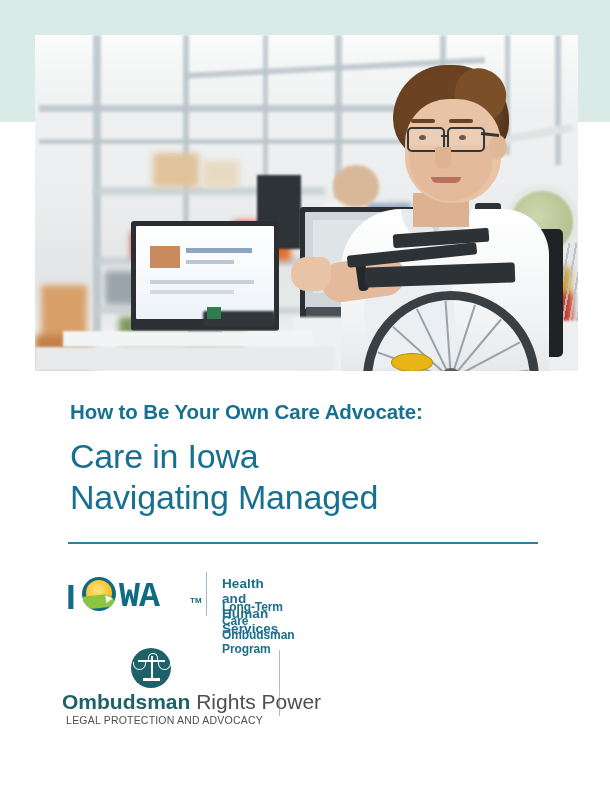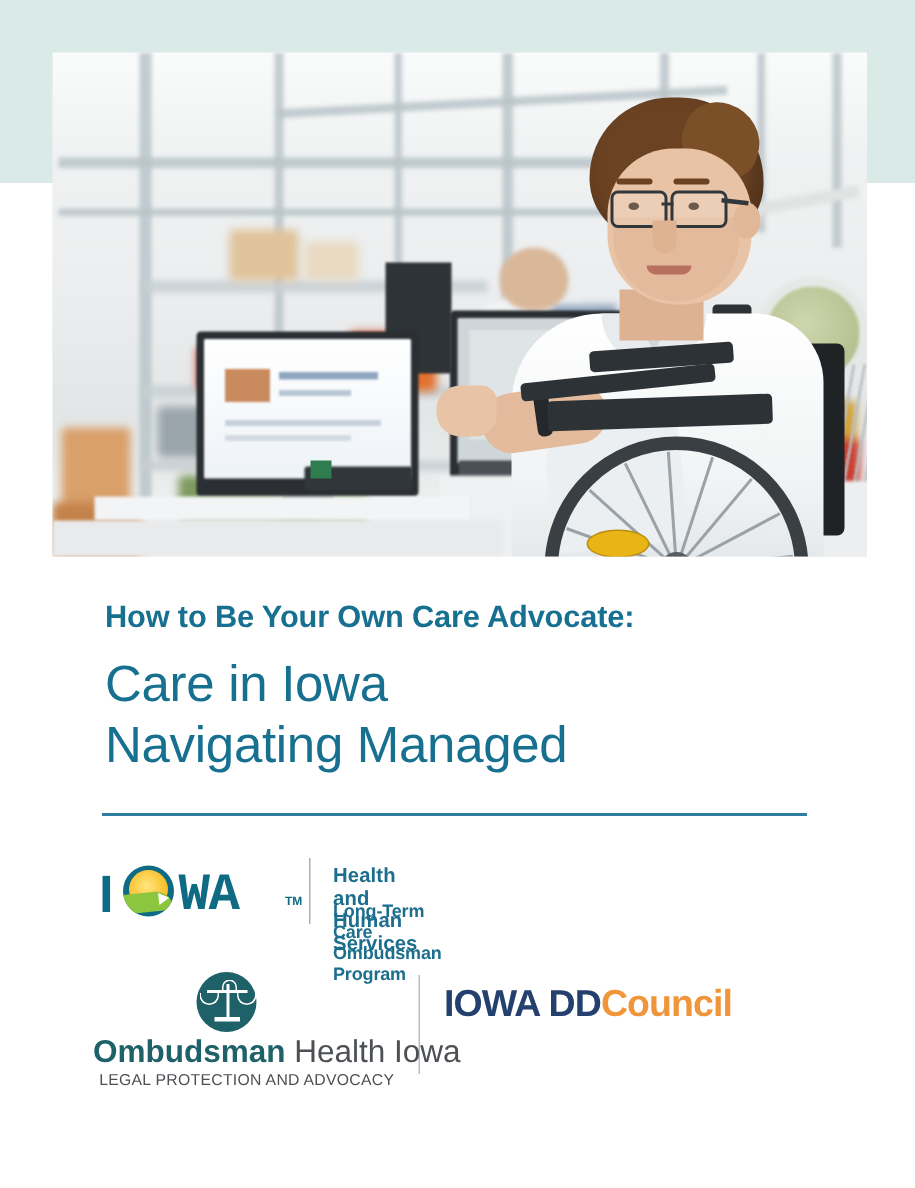--- a/index.html
+++ b/index.html
@@ -684,22 +684,19 @@
 <div class="dri-logo">
   <div class="dri-badge">
     <div class="scales-top"></div>
     <div class="scales-post"></div>
     <div class="scales-beam"></div>
     <div class="scales-pan scales-pan-l"></div>
     <div class="scales-pan scales-pan-r"></div>
     <div class="scales-base"></div>
   </div>
   <div class="dri-name">
-    <span class="b">Ombudsman</span><span class="g"> Health Iowa</span>
+    <span class="b">Ombudsman</span><span class="g"> Rights Power</span>
   </div>
   <div class="dri-tag">LEGAL PROTECTION AND ADVOCACY</div>
 </div>
 
 <div class="ddc-logo">
-  <div class="ddc-title">
-    <span class="navy">IOWA DD</span><span class="orange">Council</span>
-  </div>
 </div>
 
 </body></html>

